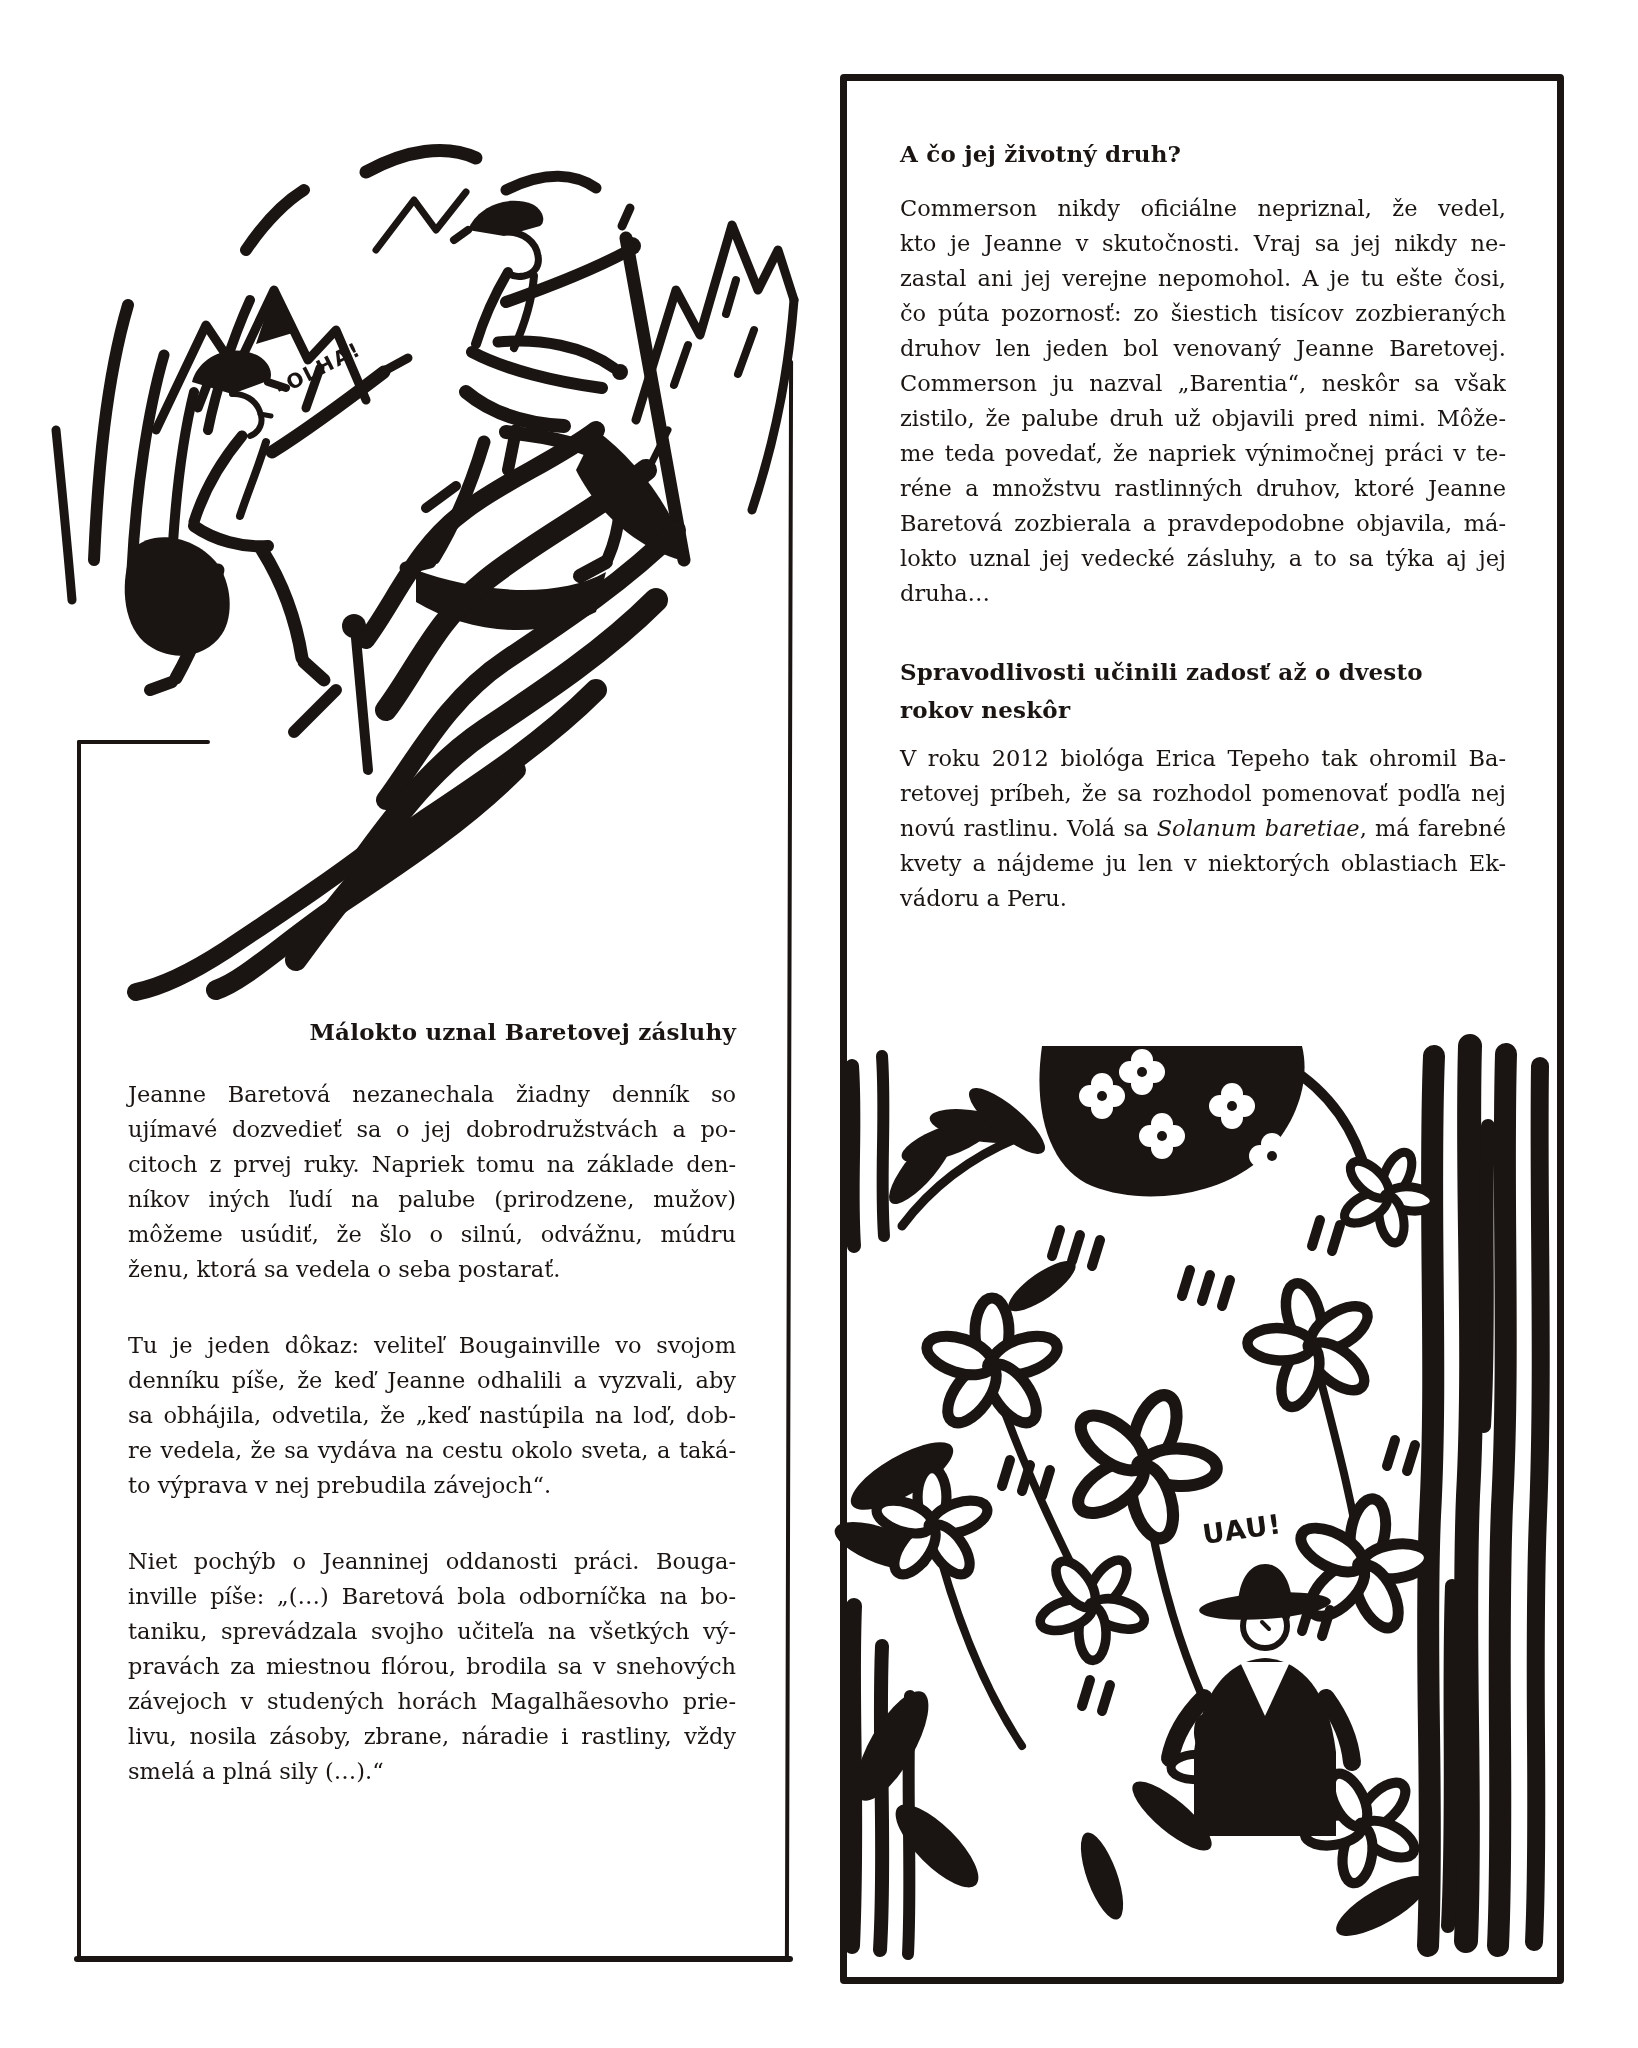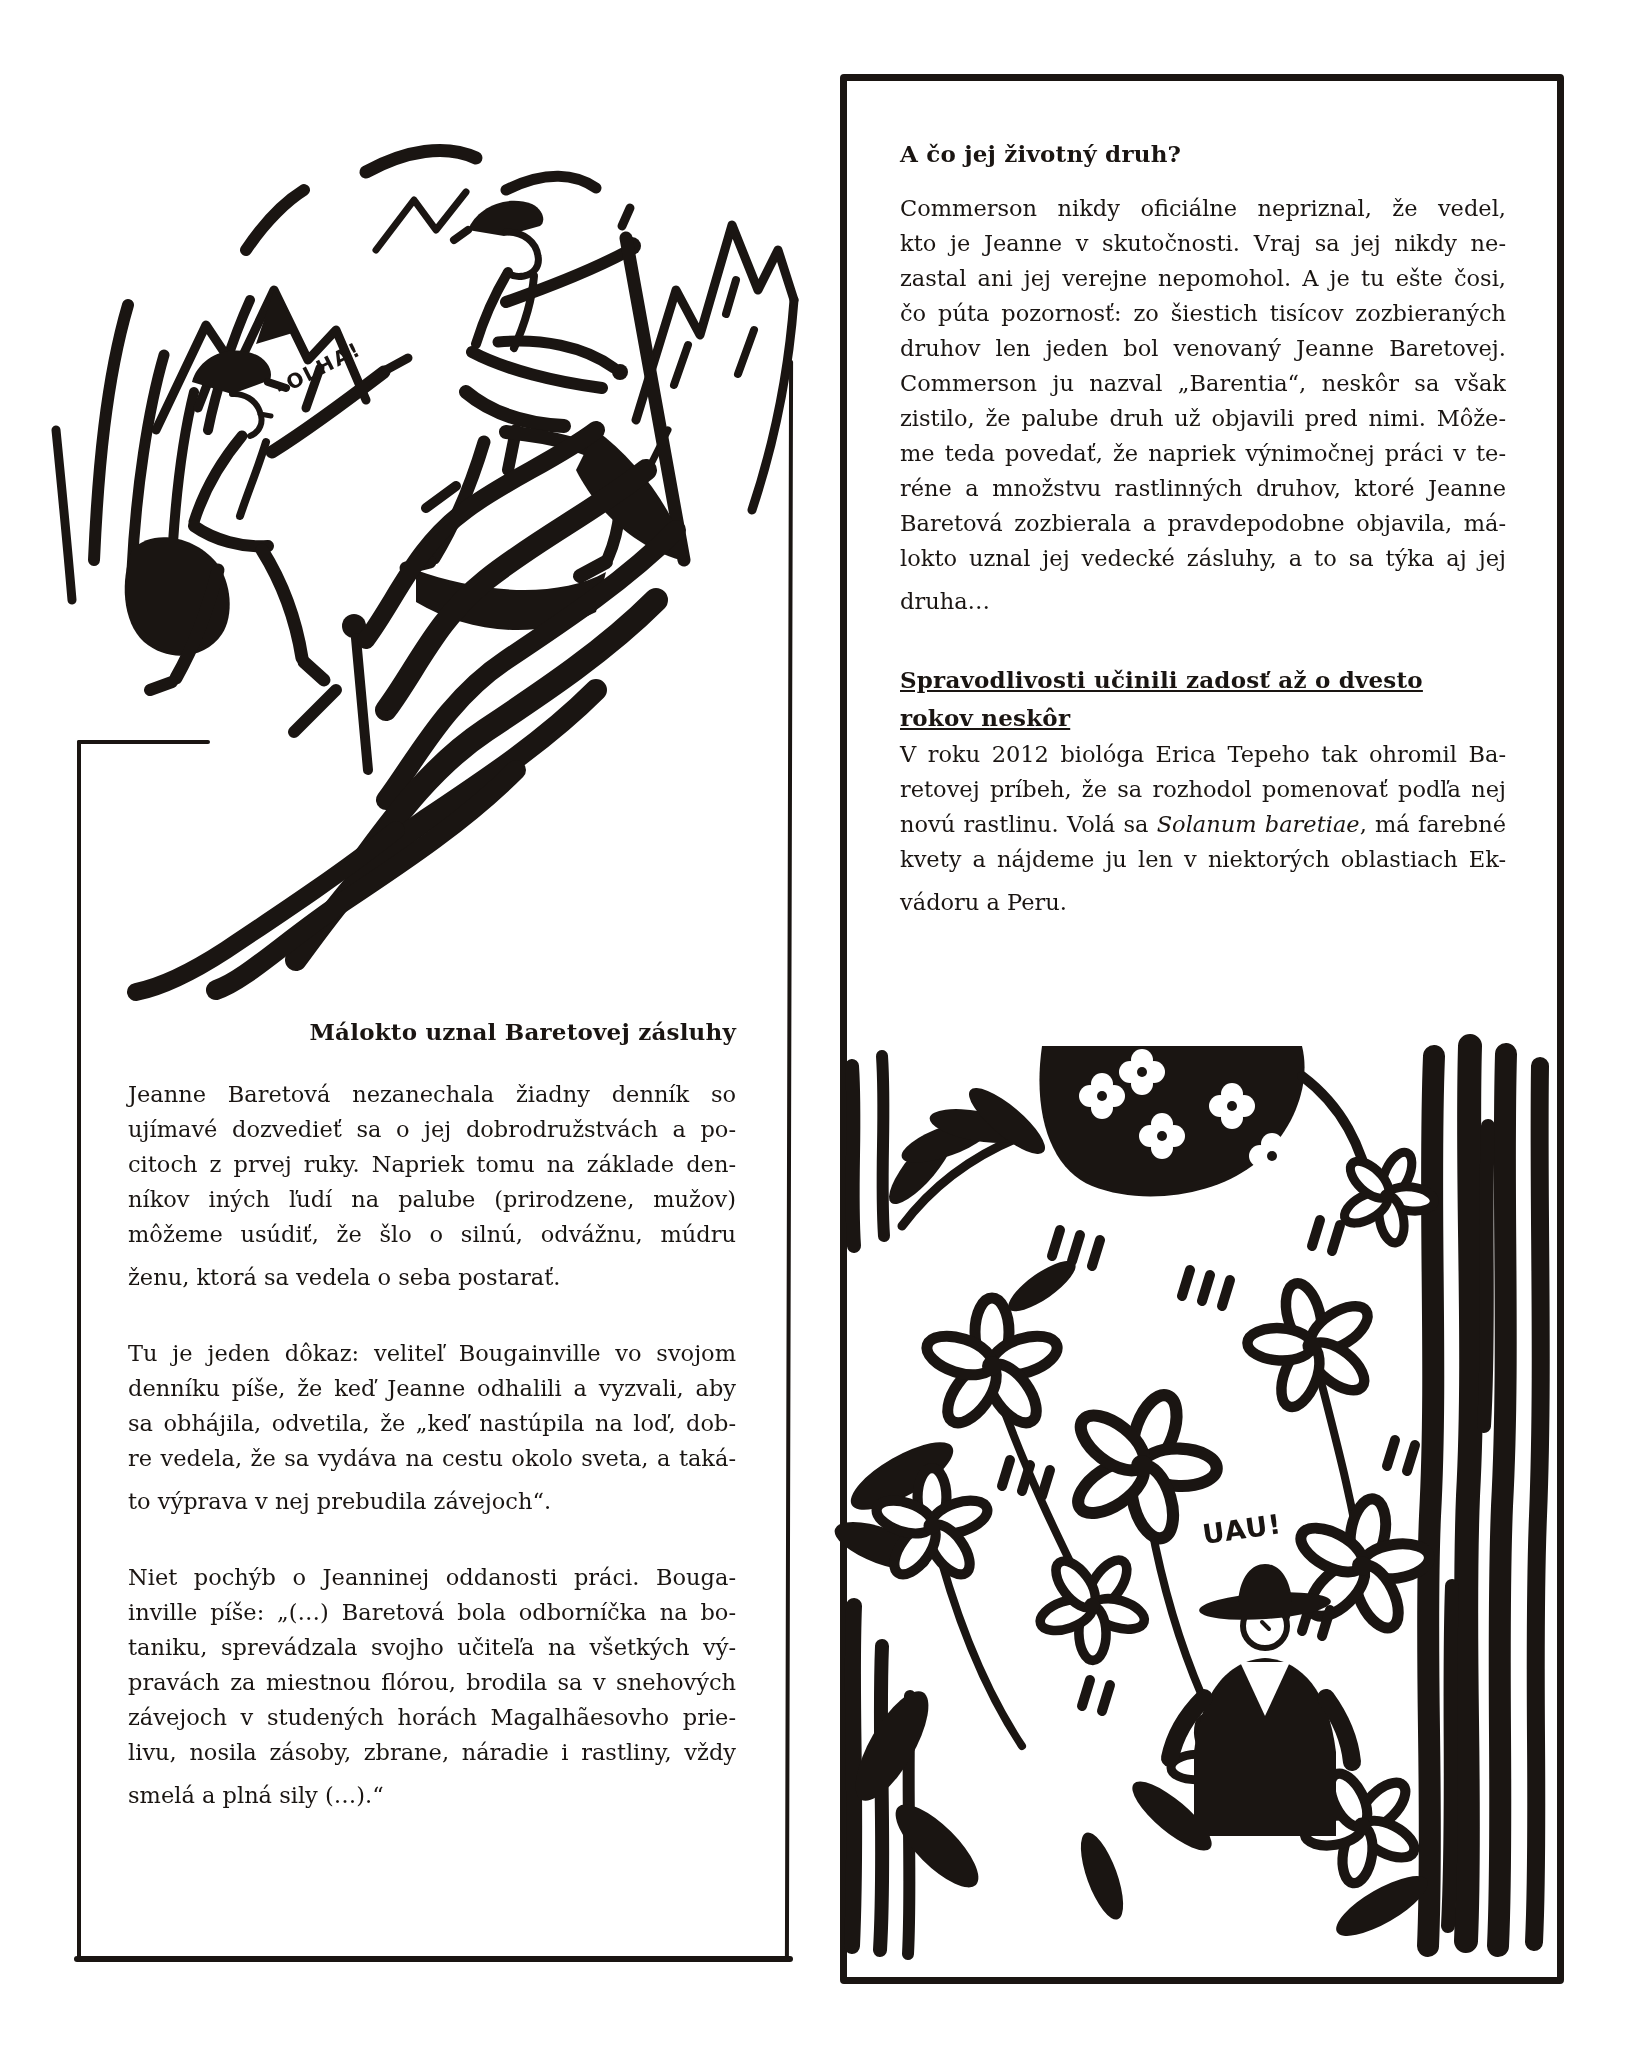--- a/index.html
+++ b/index.html
@@ -15,27 +15,27 @@
   .article-box{
     position:absolute; left:840px; top:74px; width:724px; height:1910px;
     border:7px solid var(--ink); border-radius:4px; box-sizing:border-box;
     background:var(--paper);
   }
   .textblock{position:absolute;}
   .head{font-weight:700; font-size:23px; line-height:36px; letter-spacing:.2px; margin:0;}
   .hline{white-space:nowrap; line-height:38px;}
   .lines{font-size:22.5px; line-height:35px;}
   .line{text-align:justify; text-align-last:justify; -moz-text-align-last:justify;}
-  .line.last{text-align-last:left;margin-top:8px; -moz-text-align-last:left;}
+  .line.last{text-align-last:left; -moz-text-align-last:left;}
   .left-text{left:128px; top:1014px; width:608px;}
   .left-text .head{margin-bottom:27px;text-align:right;}
   .left-text .para{margin-bottom:41px;}
   .right-text{left:900px; top:136px; width:606px;}
   .right-text .head1{margin-bottom:19px;}
-  .right-text .head2{margin-top:42px; text-decoration:underline;}
+  .right-text .head2{margin-top:42px; margin-bottom:12px;}
   svg{position:absolute; overflow:visible;}
   .st{stroke:var(--ink); fill:none; stroke-linecap:round; stroke-linejoin:round;}
   .fl{fill:var(--ink); stroke:none;}
   .pw{fill:var(--paper);}
   .petals ellipse{fill:var(--paper); stroke:var(--ink);}
   .svgtxt{font-family:"DejaVu Sans", sans-serif; font-weight:bold; fill:var(--ink);}
 </style>
 </head>
 <body>
 

